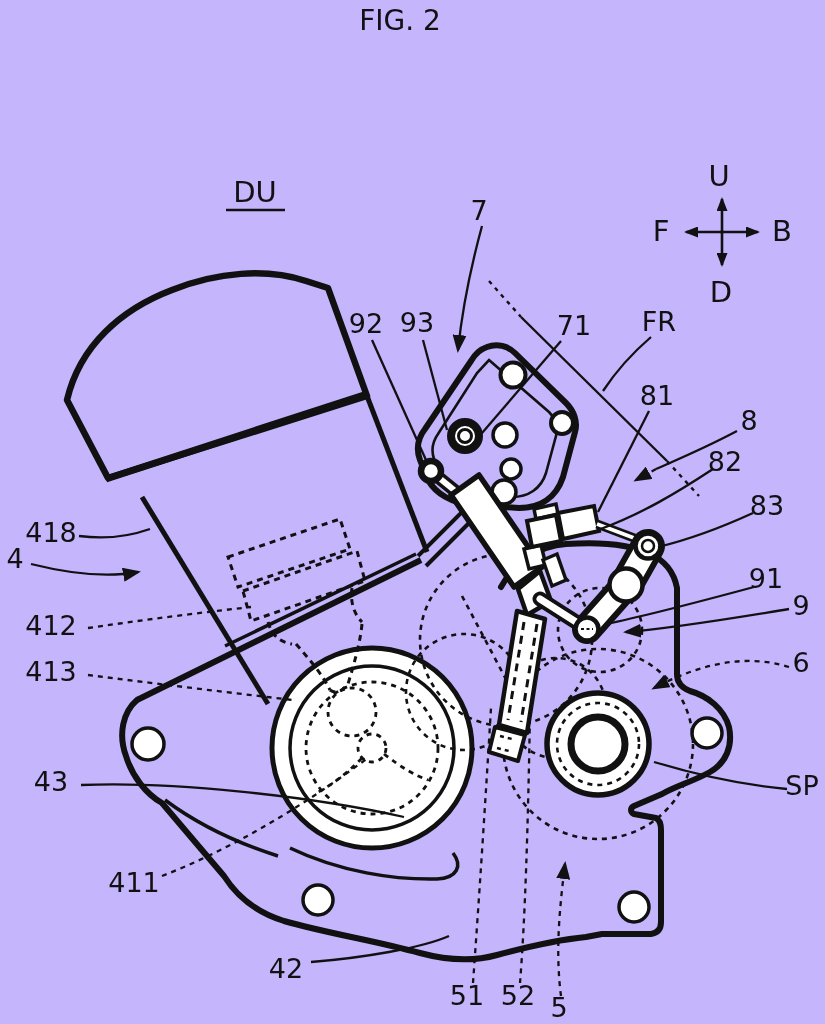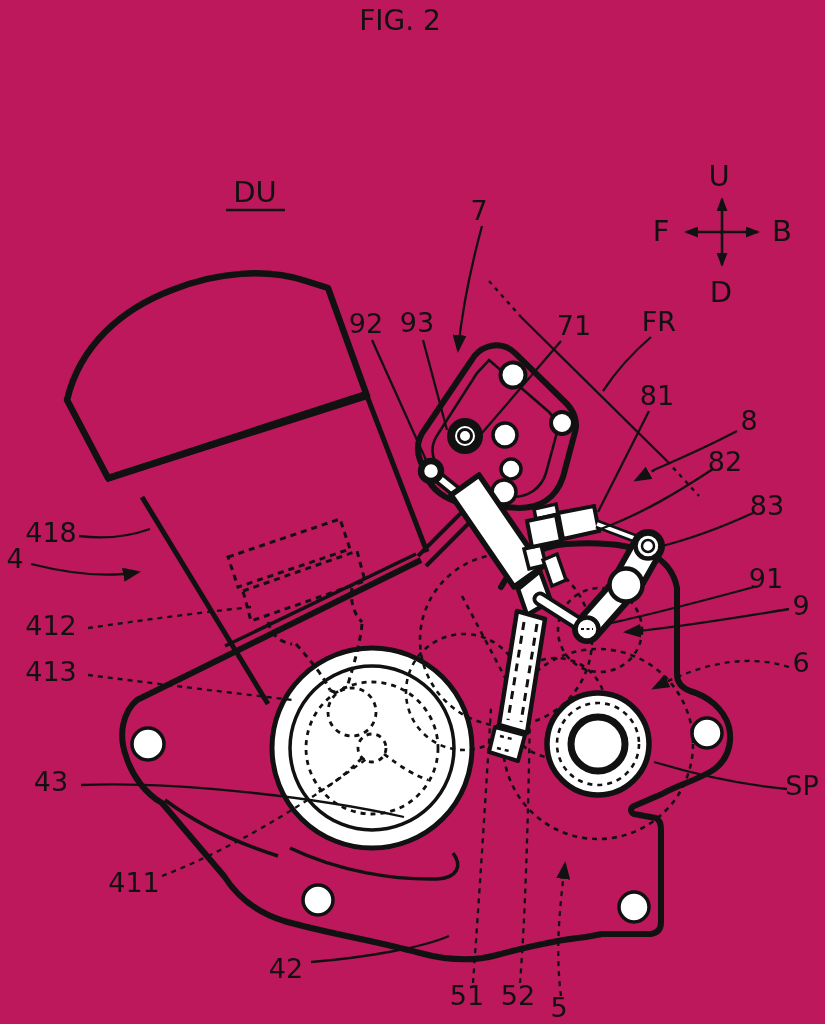--- a/index.html
+++ b/index.html
@@ -1,16 +1,16 @@
 <!DOCTYPE html>
 <html><head>
 <meta charset="utf-8">
 <style>
   html,body{margin:0;padding:0;background:#ffffff;}
-  .stage{width:825px;height:1024px;position:relative;background:#be185d;}
+  .stage{width:825px;height:1024px;position:relative;background:#c4b5fd;}
   svg{display:block;}
   text{font-family:"DejaVu Sans", "Liberation Sans", sans-serif;fill:#111;}
   .ref{font-size:27px;}
   .big{font-size:29px;}
   .title{font-size:28px;}
   .ink{stroke:#111;fill:none;}
 </style>
 </head>
 <body>
 

